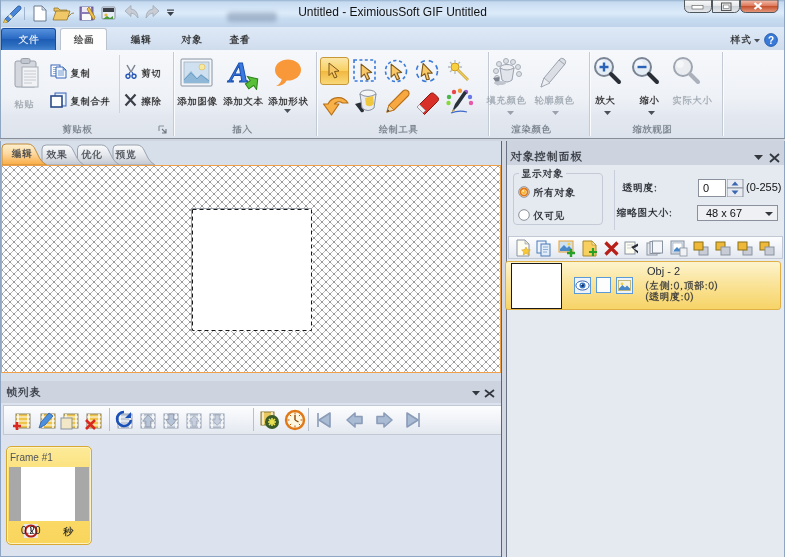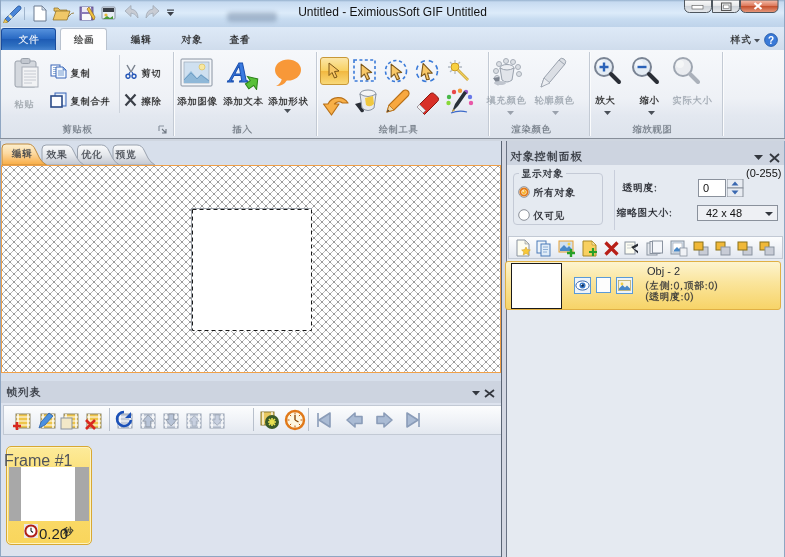--- a/index.html
+++ b/index.html
@@ -663,29 +663,29 @@
       <path d="M3 6.5 h7 v-3.5 l8 7 -8 7 v-3.5 h-7 z"></path>
     </g>
   </svg>
 <svg class="abs" style="left:402px;top:410px" width="21" height="20" viewBox="0 0 21 20">
     <g fill="#aabbd4" stroke="#8a9cb8" stroke-width="1.6" stroke-linejoin="round">
       <path d="M17 3 v14"></path>
       <path d="M5 3 v14 l11 -7 z"></path>
     </g>
   </svg>
 <div class="abs" style="left:6px;top:446px;width:86px;height:99px;border-radius:5px;border:1px solid #d8a832;background:linear-gradient(180deg,#fdeb9a 0,#fbdf76 30%,#f9d55c 100%);box-shadow:inset 0 0 0 1px #fef3c0"></div>
-<div class="abs" style="left:4px;top:452px;width:70px;height:13px;color:#50545c;font-size:16px">Frame #1</div>
+<div class="abs" style="left:10px;top:452px;width:70px;height:13px;color:#50545c;font-size:10px">Frame #1</div>
 <div class="abs" style="left:8.5px;top:467px;width:80px;height:54px;background:#a8a8a8"></div>
 <div class="abs" style="left:21px;top:467px;width:54px;height:54px;background:#fff"></div>
 <svg class="abs" style="left:23.5px;top:523.5px" width="14" height="14" viewBox="0 0 14 14">
 <rect x="0" y="0" width="14" height="14" fill="#e8e8ea"></rect>
 <circle cx="7" cy="7" r="5.6" fill="#fff" stroke="#b02018" stroke-width="2"></circle>
 <path d="M7 7 V3.8 M7 7 L9 8.5" stroke="#222" stroke-width="1.1"></path>
 </svg>
-<div class="abs" style="left:39px;top:525px;font-size:15px;color:#1e2228">0.20</div>
+<div class="abs" style="left:21px;top:525px;font-size:10px;color:#1e2228">0.20</div>
 <svg style="position:absolute;left:63.0px;top:525.5px;overflow:visible" width="10" height="12">
     <g transform="translate(0,9.19) scale(0.0105,-0.0105)" fill="#1e2228" stroke="#1e2228" stroke-width="22">
       <use href="#c79D2" x="0"></use>
     </g>
   </svg>
 <div class="abs" style="left:501px;top:141px;width:6px;height:416px;background:#d3d7e2"></div>
 <div class="abs" style="left:501px;top:141px;width:1px;height:416px;background:#5a6474"></div>
 <div class="abs" style="left:506px;top:141px;width:1px;height:416px;background:#6a7384"></div>
 <div class="abs" style="left:507px;top:141px;width:277px;height:416px;background:#e5eaf1"></div>
 <div class="abs" style="left:507px;top:141px;width:277px;height:24px;background:#cdd4e0"></div>
@@ -749,33 +749,33 @@
     </g>
   </svg>
 <div class="abs" style="left:698px;top:178.5px;width:28px;height:18px;background:#fff;border:1px solid #8a919c"></div>
 <div class="abs" style="left:703px;top:181.5px;font-size:11px;color:#111">0</div>
 <svg class="abs" style="left:727px;top:178.5px" width="17" height="18" viewBox="0 0 17 18">
 <rect x="0" y="0" width="16" height="9" fill="#e8ecf2" stroke="#8a919c" stroke-width="1"></rect>
 <rect x="0" y="9" width="16" height="9" fill="#e8ecf2" stroke="#8a919c" stroke-width="1"></rect>
 <path d="M8 2.5 l3.5 4 h-7 z" fill="#3a68b0"></path>
     <path d="M8 15.5 l3.5 -4 h-7 z" fill="#3a68b0"></path>
   </svg>
-<div class="abs" style="left:746px;top:167px;font-size:11px;color:#111">(0-255)</div>
+<div class="abs" style="left:746px;top:181px;font-size:11px;color:#111">(0-255)</div>
 <svg style="position:absolute;left:615.6px;top:206.5px;overflow:visible" width="56" height="12">
     <g transform="translate(0,9.19) scale(0.0105,-0.0105)" fill="#14181e" stroke="#14181e" stroke-width="22">
       <use href="#c7F29" x="0"></use>
       <use href="#c7565" x="1000"></use>
       <use href="#c56FE" x="2000"></use>
       <use href="#c5927" x="3000"></use>
       <use href="#c5C0F" x="4000"></use>
       <use href="#c003A" x="5000"></use>
     </g>
   </svg>
 <div class="abs" style="left:697px;top:205px;width:81px;height:16px;background:#eef0f4;border:1px solid #8a919c"></div>
-<div class="abs" style="left:706px;top:206.5px;font-size:11px;color:#111">42 x 48</div>
+<div class="abs" style="left:706px;top:206.5px;font-size:11px;color:#111">48 x 67</div>
 <svg class="abs" style="left:764px;top:211px" width="10" height="6">
     <path d="M1 1 h8 l-4 4 z" fill="#33373e"></path>
   </svg>
 <div class="abs" style="left:508px;top:236px;width:275px;height:23px;border:1px solid #c2c9d4;background:linear-gradient(180deg,#fcfdfe 0,#eef1f6 60%,#e3e8f0 100%)"></div>
 <svg class="abs" style="left:515px;top:239px" width="17" height="18" viewBox="0 0 17 18">
 <path d="M2 1 h8 l4 4 v12 h-12 z" fill="#fdfdf2" stroke="#8a93a0"></path>
 <path d="M10 1 l4 4 h-4 z" fill="#e8e4d0" stroke="#8a93a0" stroke-width=".6"></path>
 <path d="M11 8 l1.4 2.6 3 .4 -2.2 2 .6 3 -2.8 -1.5 -2.8 1.5 .6 -3 -2.2 -2 3 -.4 z" fill="#f8c838" stroke="#c89820" stroke-width=".5"></path>
 </svg>
 <svg class="abs" style="left:536px;top:240px" width="17" height="17" viewBox="0 0 17 17">

